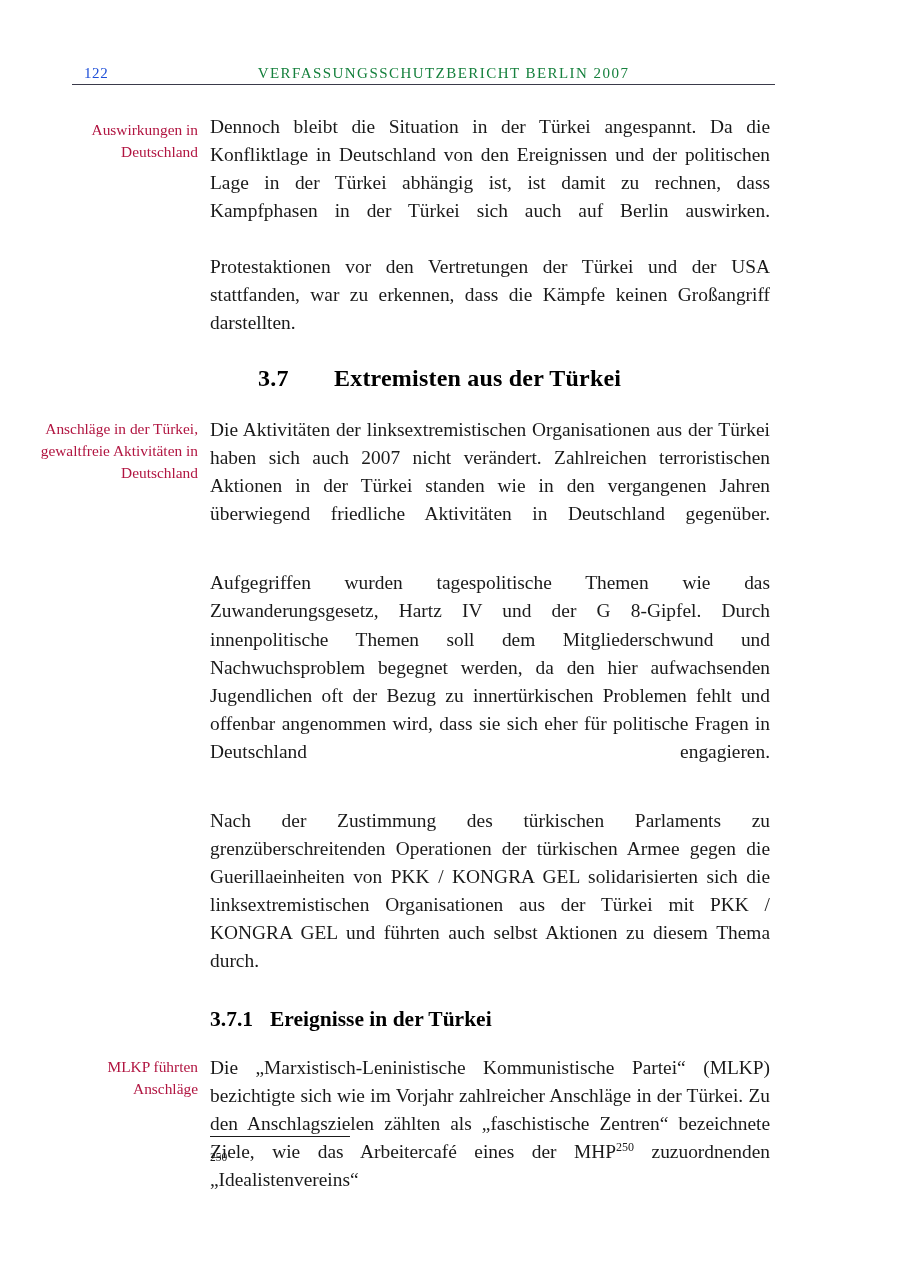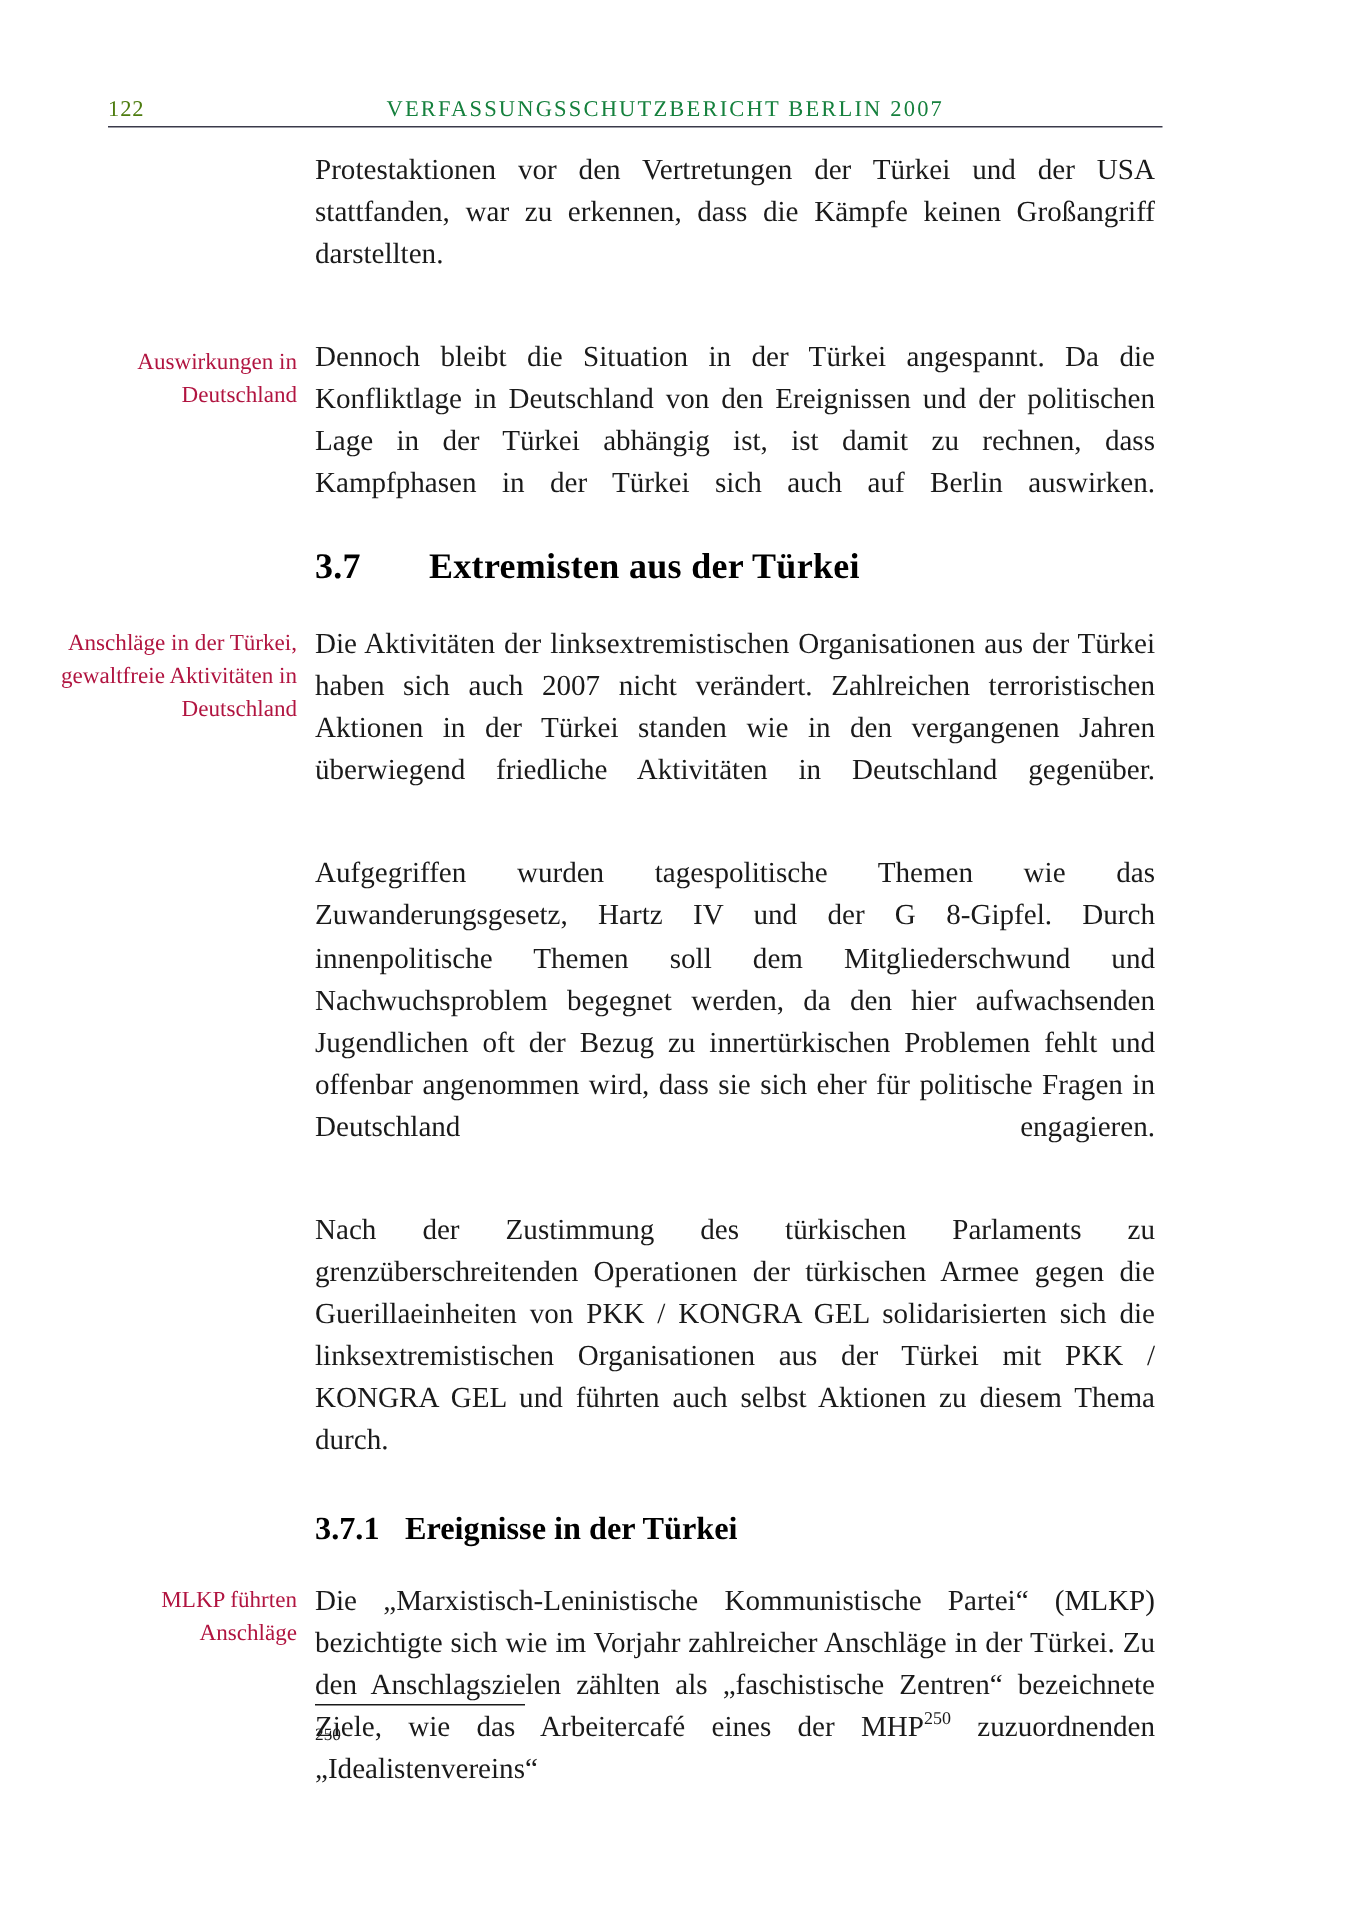--- a/index.html
+++ b/index.html
@@ -27,25 +27,25 @@
   .header {
     position: absolute;
     left: 72px;
     top: 58px;
     width: 703px;
     height: 26px;
     border-bottom: 1.3px solid #3a3a4a;
   }
   .header-pageno {
     position: absolute;
-    left: 0;
+    left: 12px;
     bottom: 2px;
     font-size: 15px;
     letter-spacing: 0.6px;
-    color: #4d7c0f;
+    color: #1d4ed8;
   }
   .header-title {
     position: absolute;
     left: 0;
     right: 0;
     bottom: 2px;
     text-align: center;
     font-size: 15px;
     letter-spacing: 1.45px;
     color: #15803d;
@@ -104,20 +104,21 @@
     width: 560px;
     margin-left: 210px;
     font-size: 24px;
     font-weight: bold;
     letter-spacing: 0.2px;
     color: #000;
   }
   h2.sec .num {
     display: inline-block;
     width: 76px;
+    margin-left: 48px;
   }
   h3.subsec {
     margin: 4px;
     width: 560px;
     margin-left: 210px;
     font-size: 21.5px;
     font-weight: bold;
     color: #000;
   }
   h3.subsec .num {
@@ -173,30 +174,30 @@
 
 <div class="page">
 
   <div class="header">
     <span class="header-pageno">122</span>
     <span class="header-title">VERFASSUNGSSCHUTZBERICHT BERLIN 2007</span>
   </div>
 
   <div class="content">
 
-    <div class="block b1">
-      <div class="body">
-        <p>Protestaktionen vor den Vertretungen der Türkei und der USA stattfanden, war zu erkennen, dass die Kämpfe keinen Großangriff darstellten.</p>
-      </div>
-    </div>
-
     <div class="block b2">
       <div class="marginalia" style="top:6px;">Auswirkungen in Deutschland</div>
       <div class="body">
         <p>Dennoch bleibt die Situation in der Türkei angespannt. Da die Konfliktlage in Deutschland von den Ereignissen und der politischen Lage in der Türkei abhängig ist, ist damit zu rechnen, dass Kampfphasen in der Türkei sich auch auf Berlin auswirken.</p>
+      </div>
+    </div>
+
+    <div class="block b1">
+      <div class="body">
+        <p>Protestaktionen vor den Vertretungen der Türkei und der USA stattfanden, war zu erkennen, dass die Kämpfe keinen Großangriff darstellten.</p>
       </div>
     </div>
 
     <h2 class="sec sp-sec">
       <span class="num">3.7</span><span>Extremisten aus der Türkei</span>
     </h2>
 
     <div class="block sp-after-sec">
       <div class="marginalia" style="top:2px;">Anschläge in der Türkei, gewaltfreie Aktivitäten in Deutschland</div>
       <div class="body">

